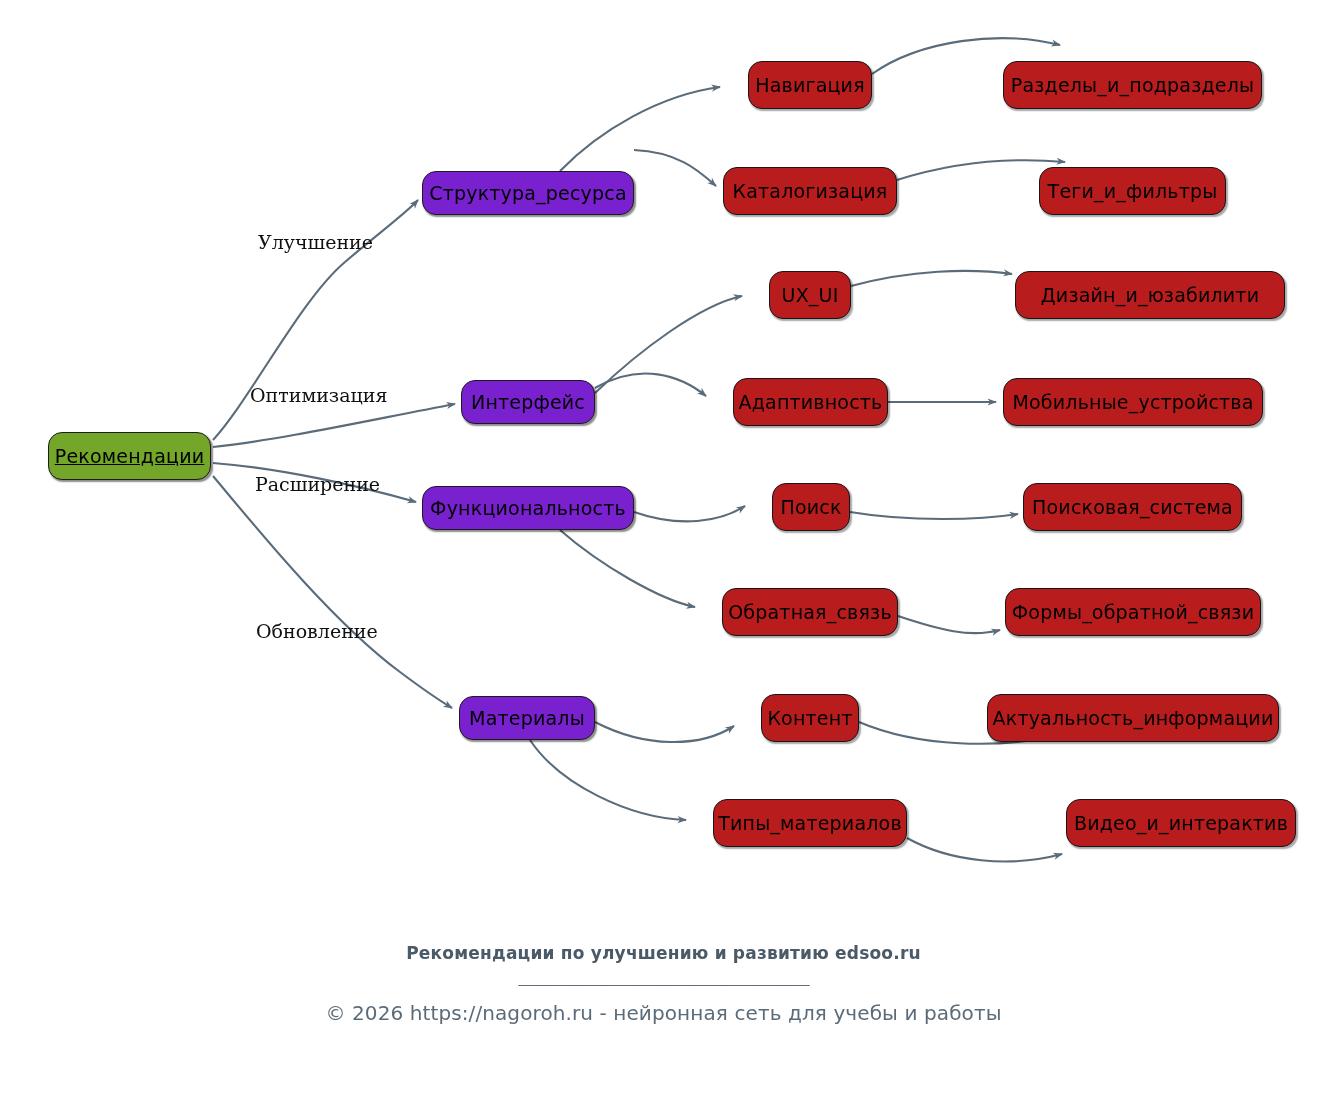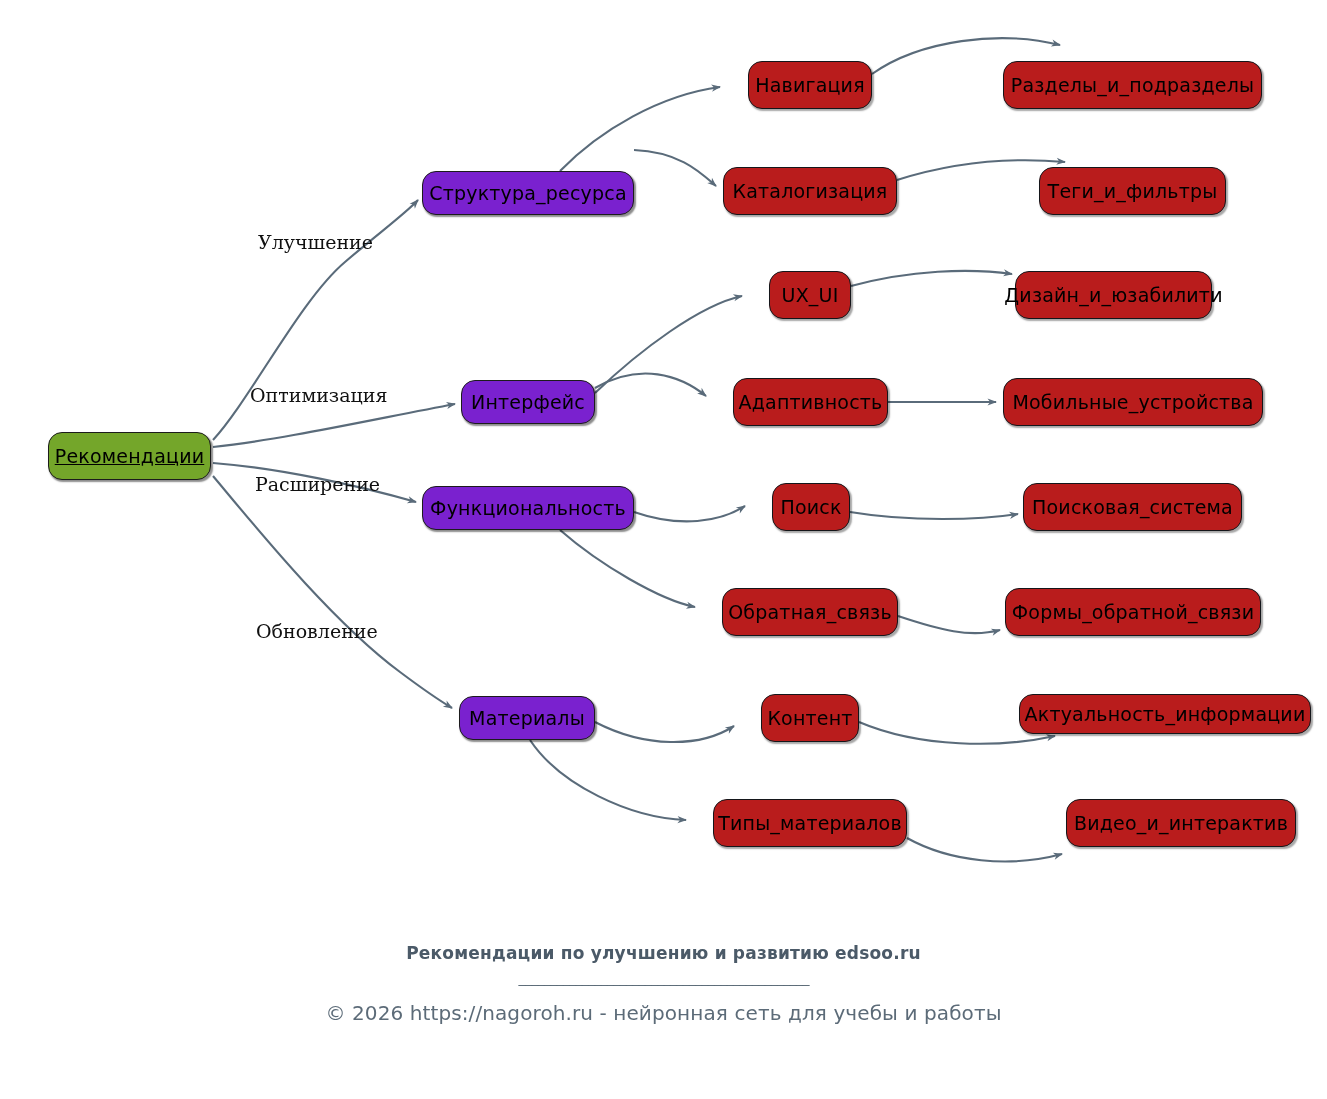--- a/index.html
+++ b/index.html
@@ -164,33 +164,33 @@
 <div class="node node-leaf" style="left:713px;top:799px;width:194px;height:48px;">
   <span>Типы_материалов</span>
 </div>
 
 <div class="node node-leaf" style="left:1003px;top:61px;width:259px;height:48px;">
   <span>Разделы_и_подразделы</span>
 </div>
 <div class="node node-leaf" style="left:1039px;top:167px;width:187px;height:48px;">
   <span>Теги_и_фильтры</span>
 </div>
-<div class="node node-leaf" style="left:1015px;top:271px;width:197px;height:48px;">
+<div class="node node-leaf" style="left:1015px;top:271px;width:270px;height:48px;">
   <span>Дизайн_и_юзабилити</span>
 </div>
 <div class="node node-leaf" style="left:1003px;top:378px;width:260px;height:48px;">
   <span>Мобильные_устройства</span>
 </div>
 <div class="node node-leaf" style="left:1023px;top:483px;width:219px;height:48px;">
   <span>Поисковая_система</span>
 </div>
 <div class="node node-leaf" style="left:1005px;top:588px;width:256px;height:48px;">
   <span>Формы_обратной_связи</span>
 </div>
-<div class="node node-leaf" style="left:987px;top:694px;width:292px;height:40px;margin-left:32px;">
+<div class="node node-leaf" style="left:987px;top:694px;width:292px;height:48px;">
   <span>Актуальность_информации</span>
 </div>
 <div class="node node-leaf" style="left:1066px;top:799px;width:230px;height:48px;">
   <span>Видео_и_интерактив</span>
 </div>
 
 <div class="edge-label" style="left:258px;top:231px;">Улучшение</div>
 <div class="edge-label" style="left:250px;top:384px;">Оптимизация</div>
 <div class="edge-label" style="left:255px;top:473px;">Расширение</div>
 <div class="edge-label" style="left:256px;top:620px;">Обновление</div>

